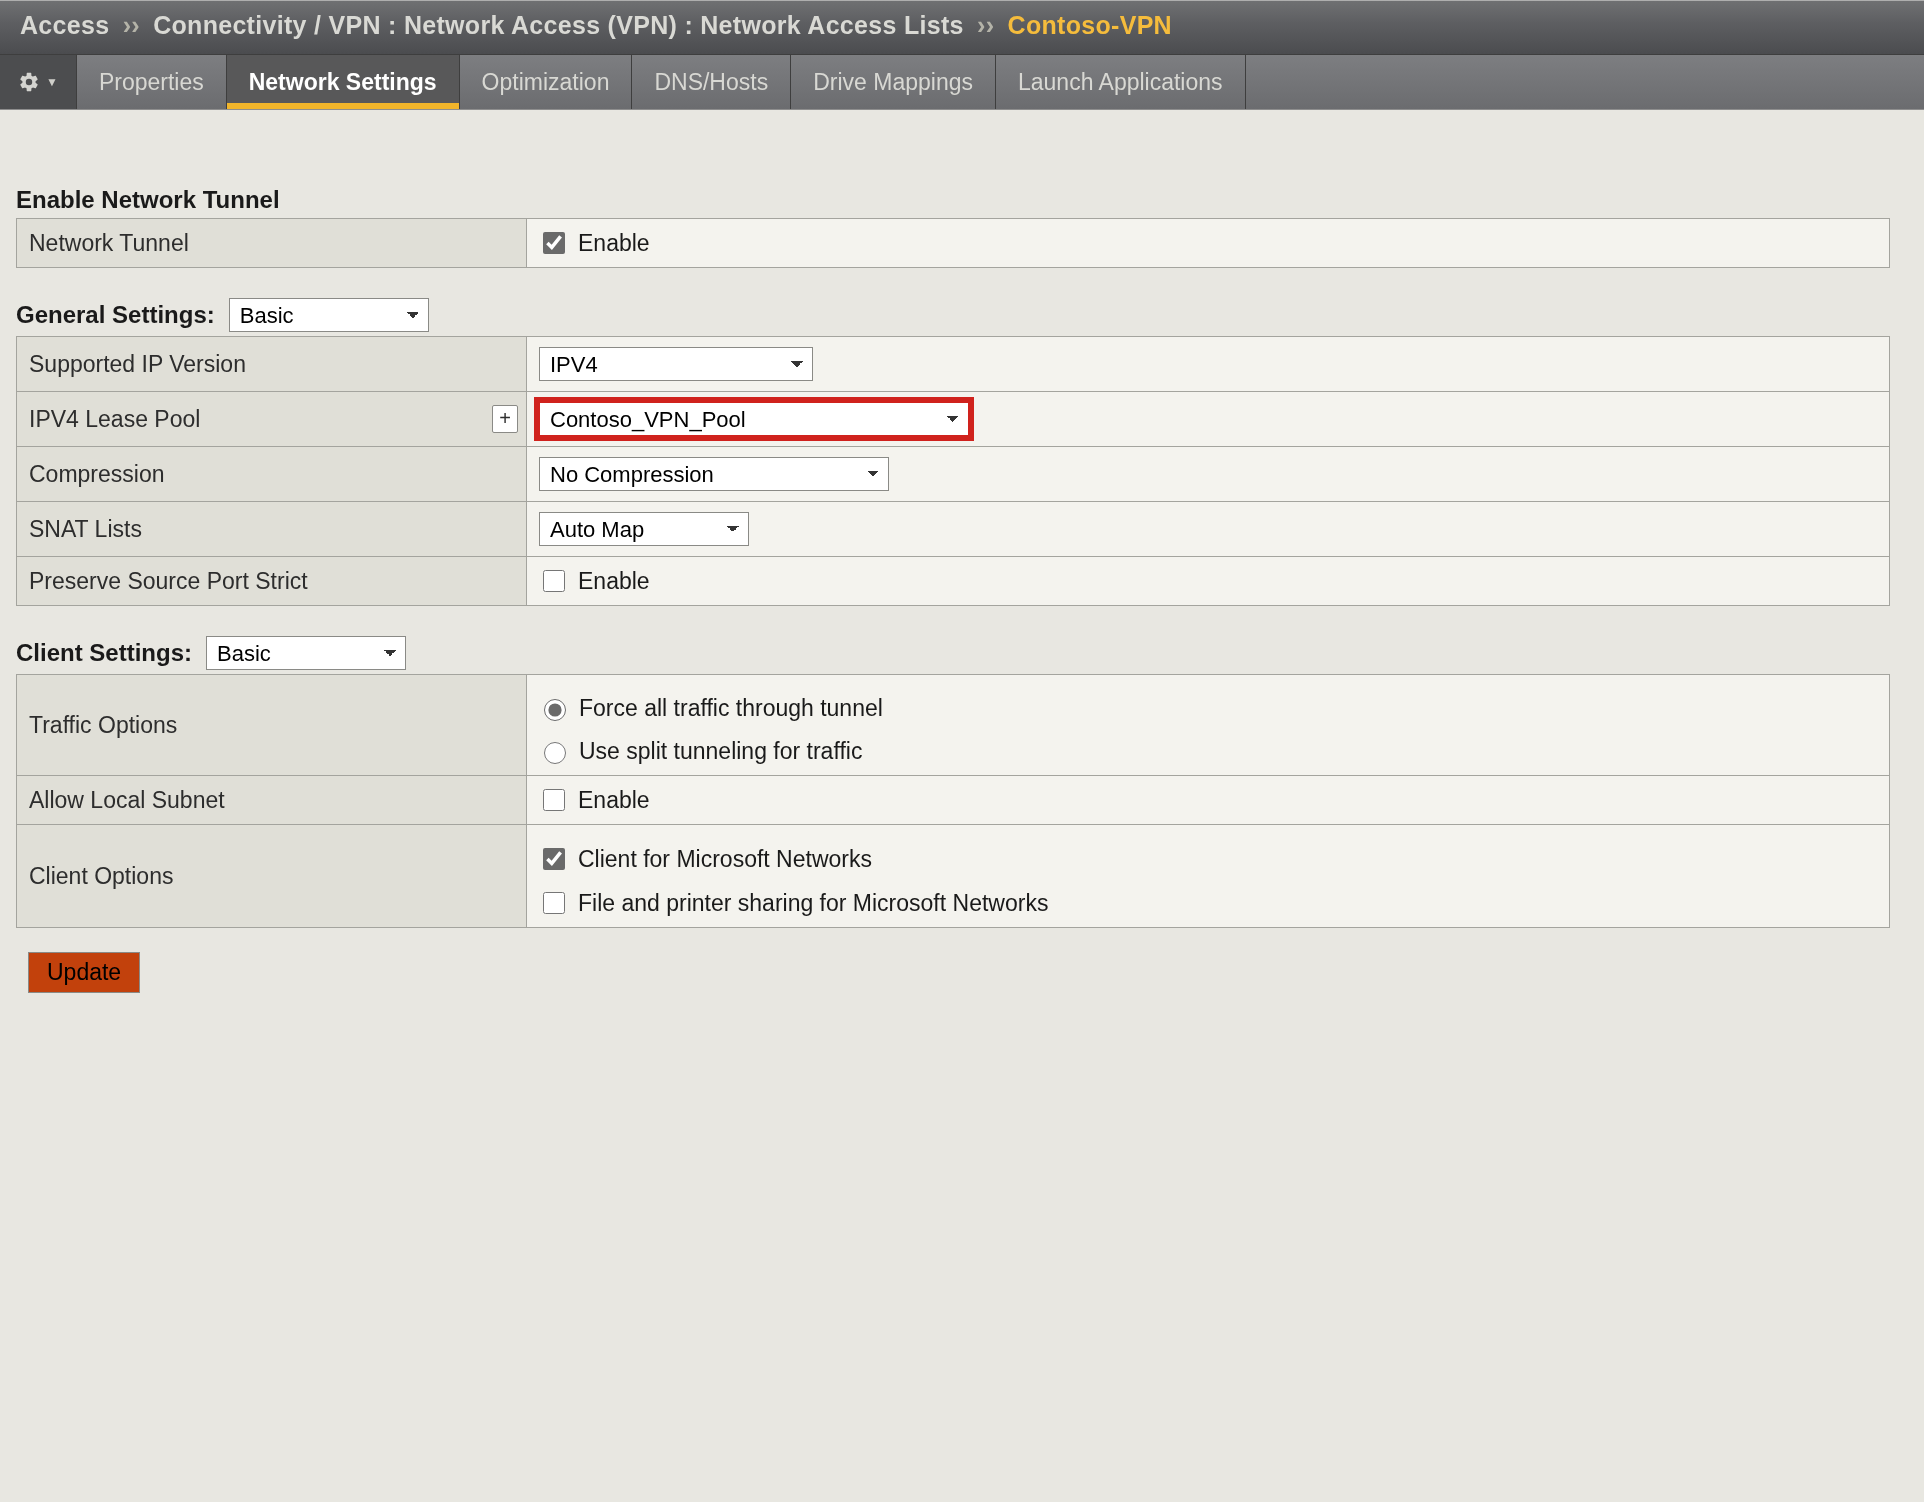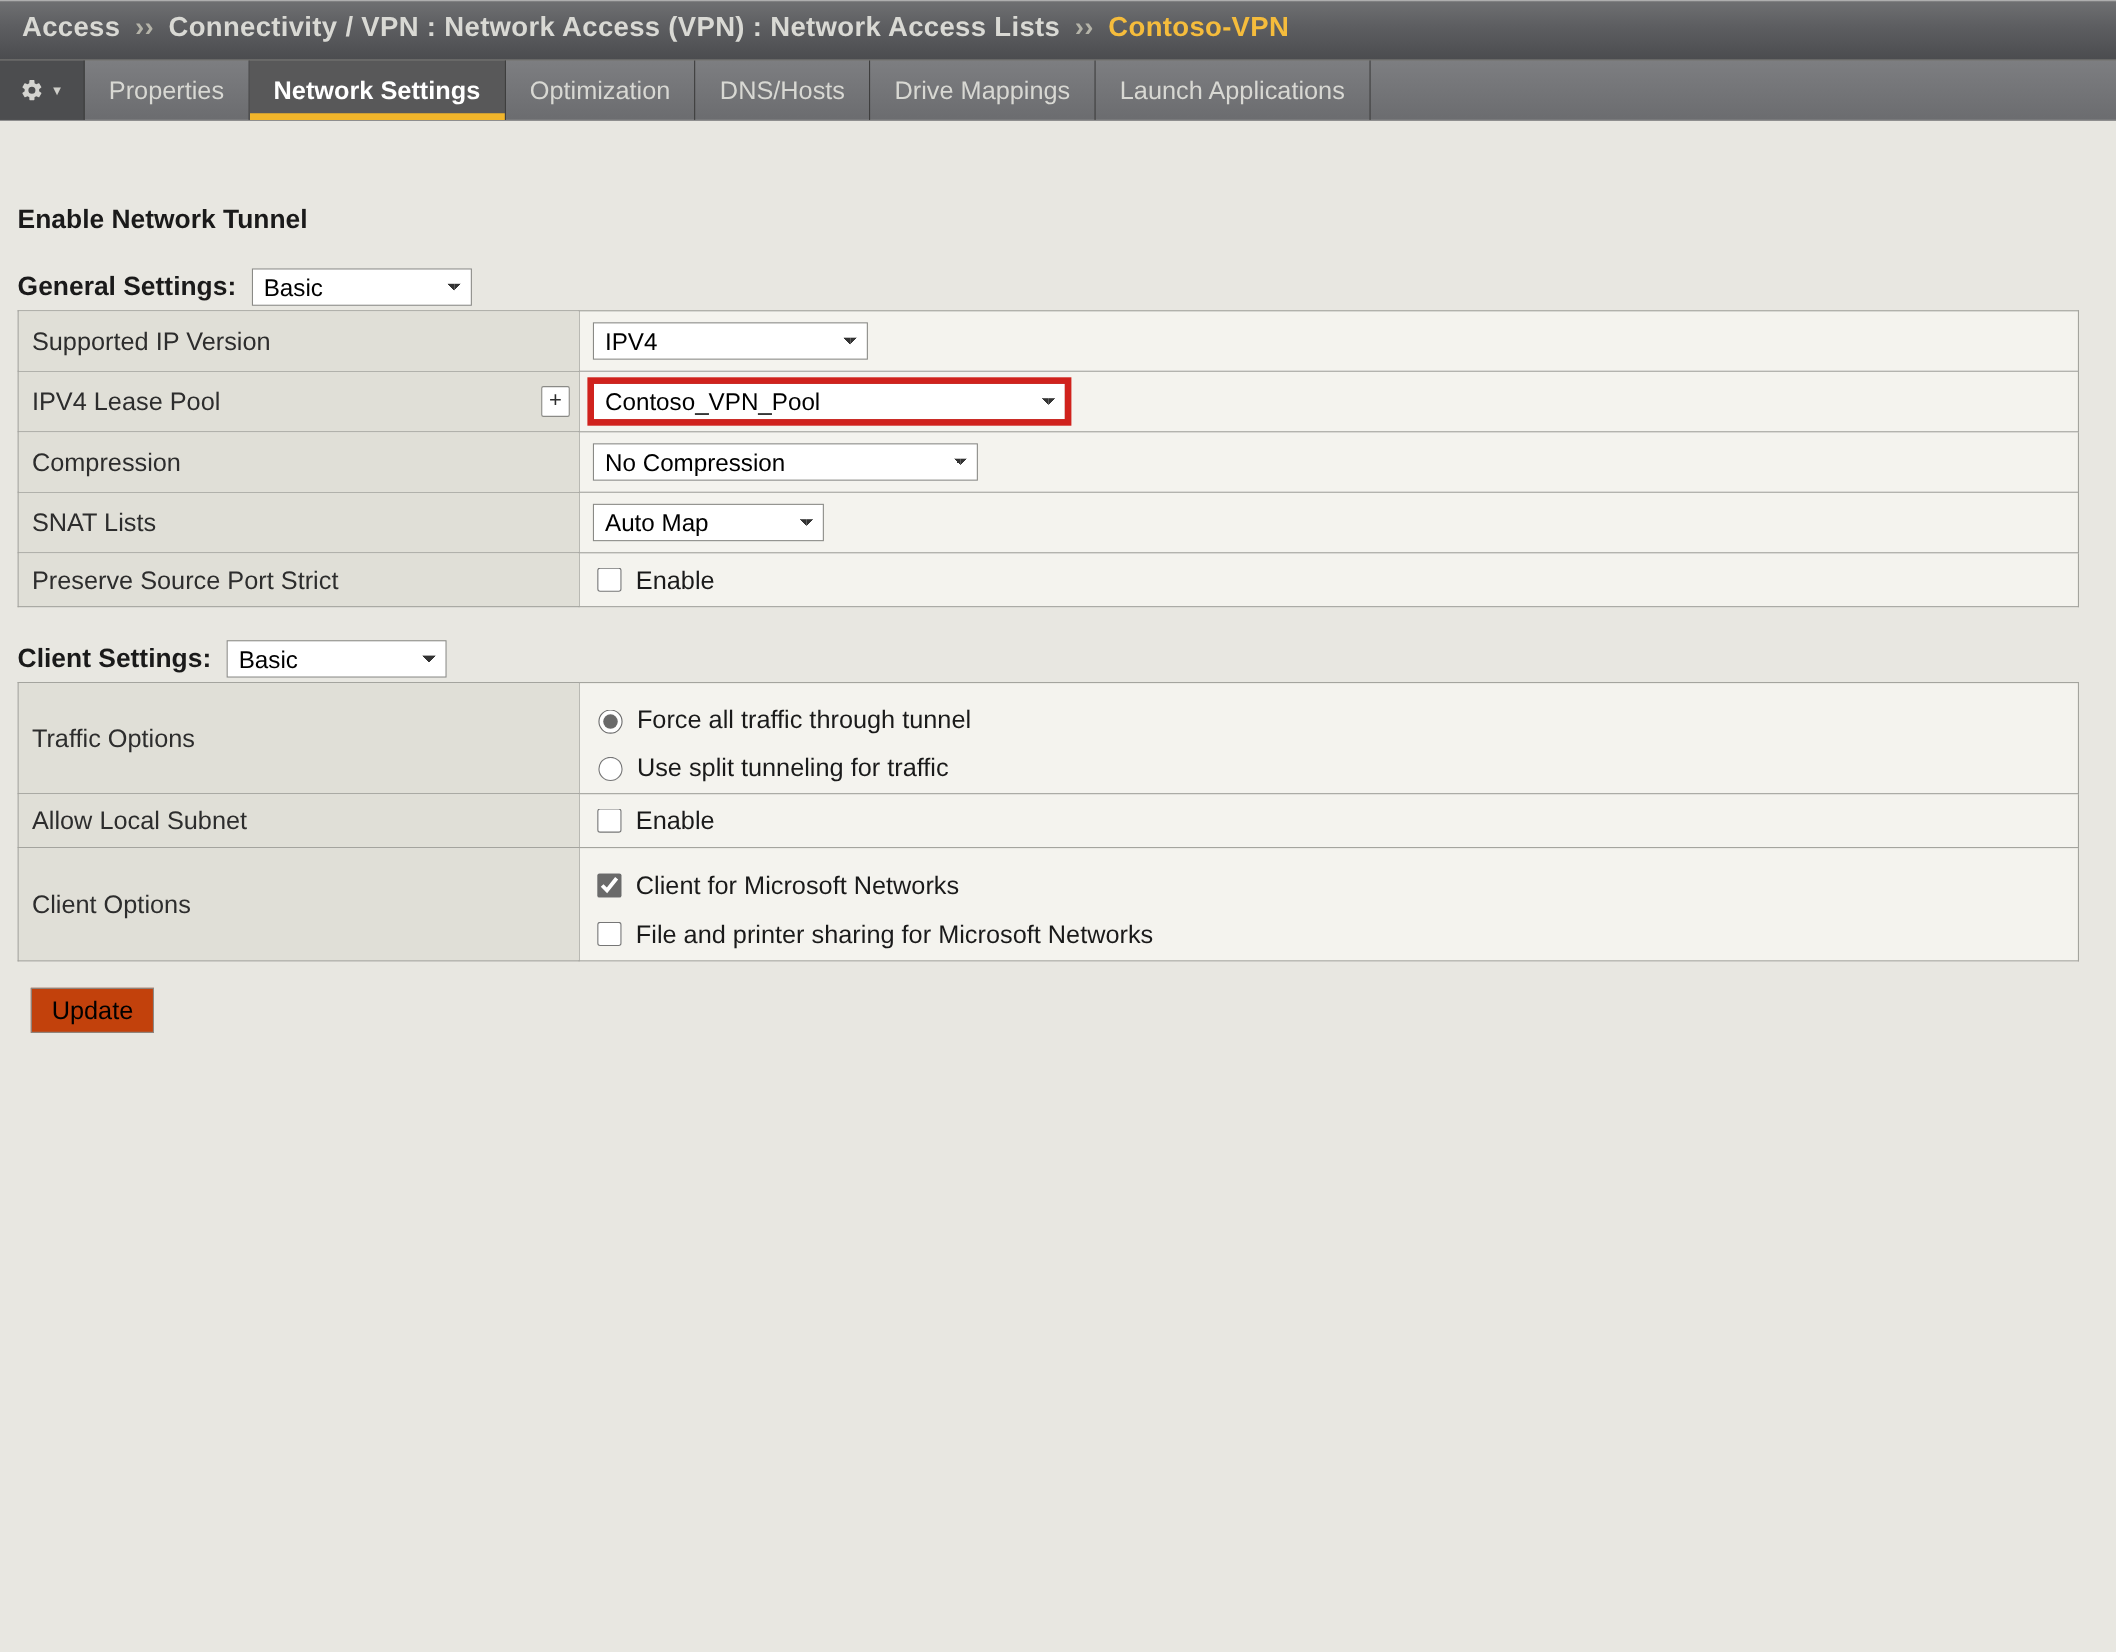--- a/index.html
+++ b/index.html
@@ -167,34 +167,47 @@
       <span>Launch Applications</span>
     </div>
 </div>
 
 <div class="page">
 
   
   <div class="sect-title">
     <span>Enable Network Tunnel</span>
   </div>
+  <table class="form">
+    <tbody>
+        <tr>
+      <td class="key">Network Tunnel</td>
+      <td>
+        <label class="chk">
+          <input type="checkbox" checked="" style="">
+          <span>Enable</span>
+        </label>
+      </td>
+    </tr>
+  </tbody>
+    </table>
 
   
   <div class="sect-title" style="margin-top:30px">
     <span>General Settings:</span>
     <select class="sel" style="width:200px">
       <option>Basic</option>
     </select>
   </div>
   <table class="form">
     <tbody>
         <tr>
       <td class="key">Supported IP Version</td>
       <td>
-        <select class="sel" style="width:250px">
+        <select class="sel" style="width:274px">
           <option>IPV4</option>
         </select>
       </td>
     </tr>
     <tr>
       <td class="key">
         <span>IPV4 Lease Pool</span>
         <span class="plus-btn">+</span>
       </td>
       <td>

